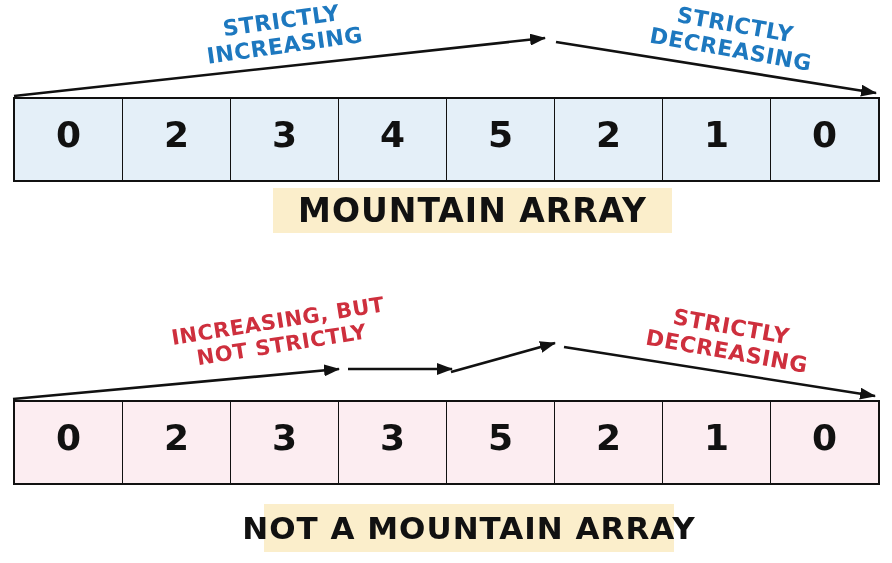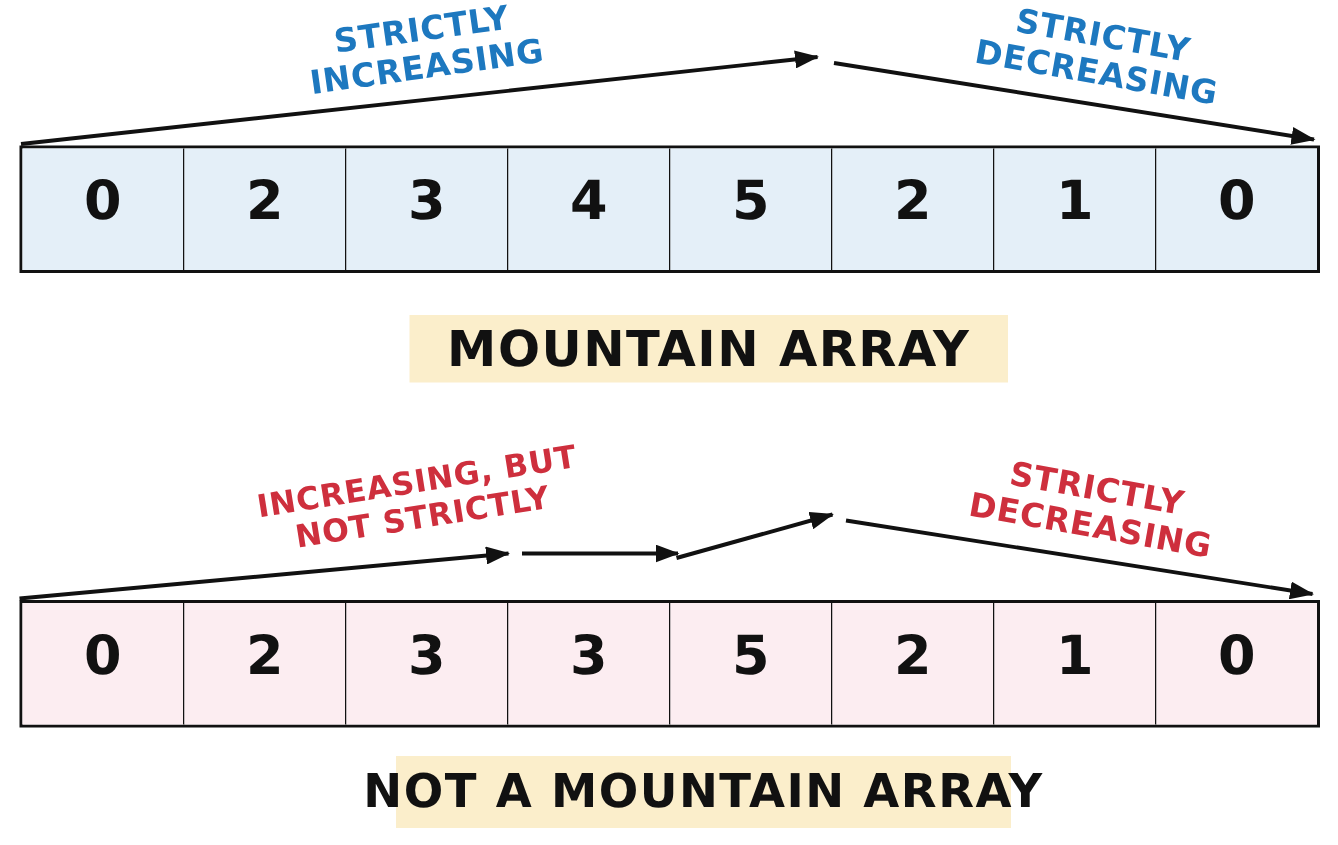--- a/index.html
+++ b/index.html
@@ -120,21 +120,21 @@
         <span>2</span>
       </div>
     <div class="cell">
         <span>1</span>
       </div>
     <div class="cell">
         <span>0</span>
       </div>
   </div>
 
-  <div class="caption" style="left:273px; top:188px; width:399px; height:45px; font-size:33px;margin-top:22px;">MOUNTAIN ARRAY</div>
+  <div class="caption" style="left:273px; top:188px; width:399px; height:45px; font-size:33px;">MOUNTAIN ARRAY</div>
 
   <div class="annot red rot-up-left-2" style="left:160px; top:310px; width:240px; font-size:21px;">
     <div>INCREASING, BUT</div>
     <div>NOT STRICTLY</div>
   </div>
 
   <div class="annot red rot-down-right" style="left:624px; top:314px; width:210px;">
     <div>STRICTLY</div>
     <div>DECREASING</div>
   </div>

